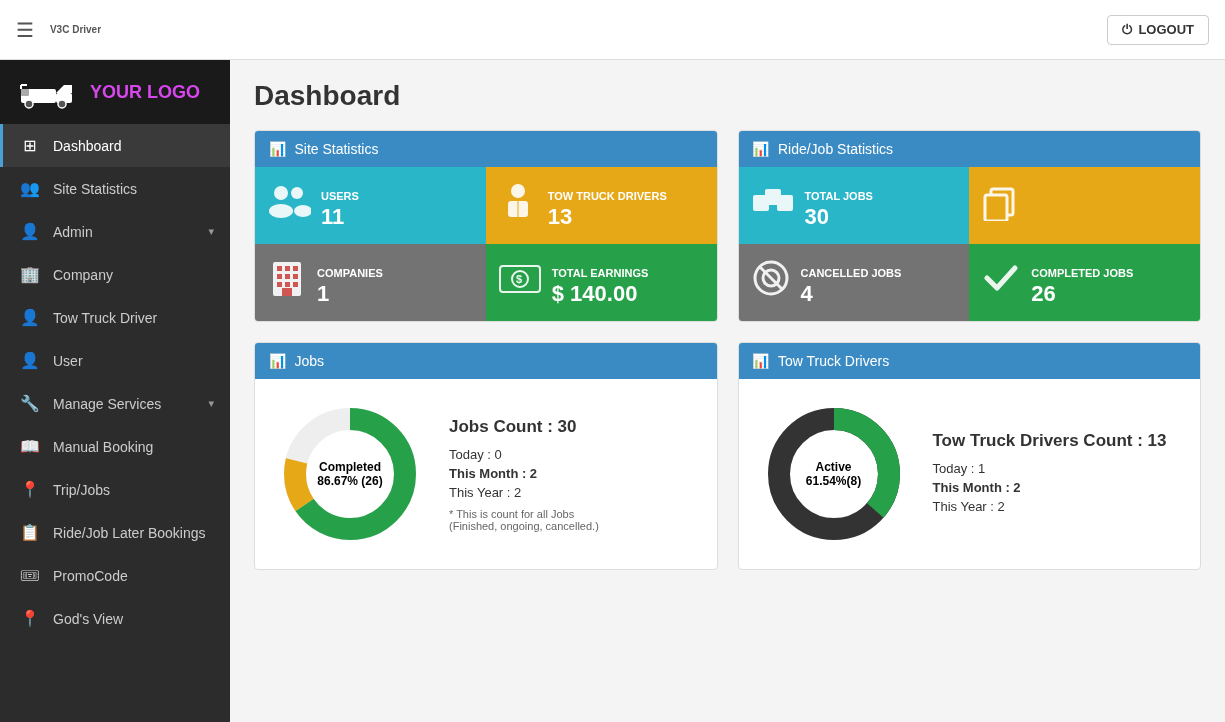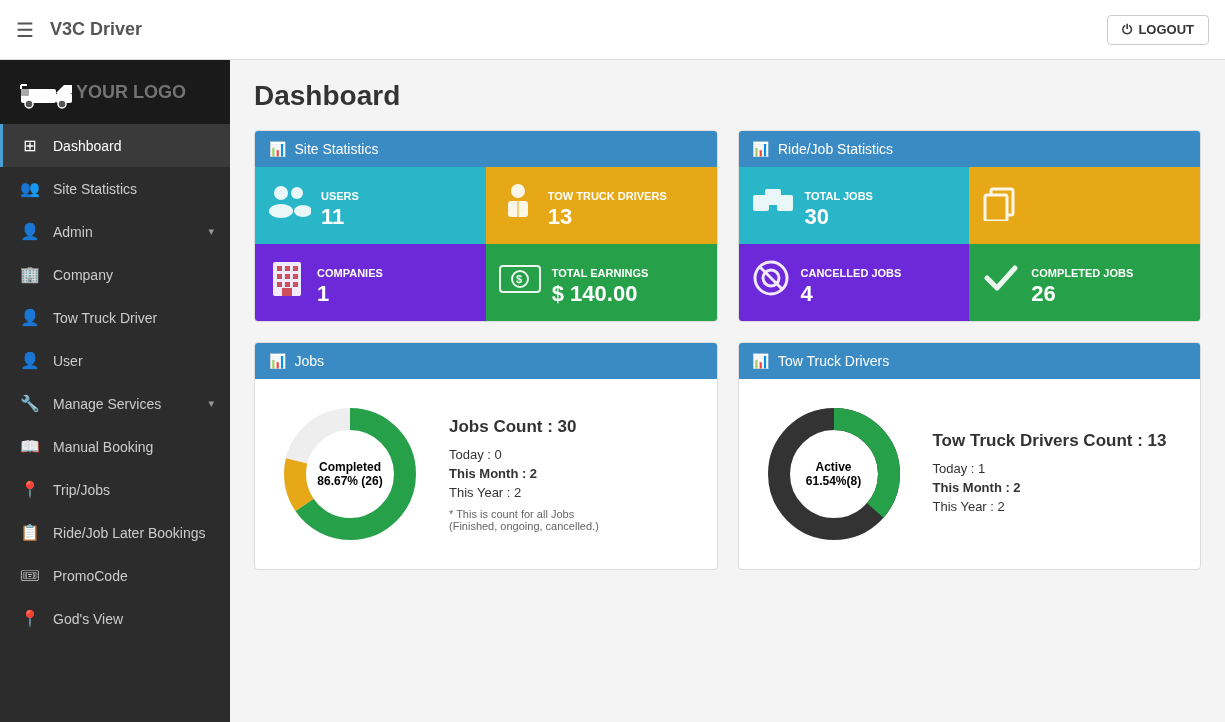--- a/index.html
+++ b/index.html
@@ -6,39 +6,39 @@
     body { font-family: Arial, sans-serif; background: #f4f4f4; display: flex; flex-direction: column; height: 722px; overflow: hidden; }
 
     
     .top-nav {
       display: flex; align-items: center; justify-content: space-between;
       background: #fff; height: 60px; padding: 0 16px;
       border-bottom: 1px solid #ddd; flex-shrink: 0;
     }
     .top-nav-left { display: flex; align-items: center; gap: 16px; }
     .hamburger { font-size: 20px; cursor: pointer; color: #555; }
-    .app-name { font-size: 18px; color: #555; font-weight: bold; }
+    .app-name { font-size: 10px; color: #555; font-weight: bold; }
     .logout-btn {
       border: 1px solid #ccc; border-radius: 4px; padding: 6px 14px;
       background: #fff; cursor: pointer; display: flex; align-items: center; gap: 6px;
       font-size: 13px; font-weight: bold; color: #333;
     }
 
     
     .layout { display: flex; flex: 1; overflow: hidden; }
 
     
     .sidebar {
       width: 230px; background: #2c2c2c; color: #ccc;
       display: flex; flex-direction: column; overflow-y: auto; flex-shrink: 0;
     }
     .sidebar-logo {
       background: #1a1a1a; padding: 12px 16px;
-      display: flex; align-items: center; gap: 0;
-      color: #737373; font-size: 18px; font-weight: bold; flex-shrink: 0;
+      display: flex; align-items: center; gap: 14px;
+      color: #d946ef; font-size: 18px; font-weight: bold; flex-shrink: 0;
     }
     .sidebar-logo-icon {
       width: 60px; height: 40px; background: #1a1a1a;
       display: flex; align-items: center; justify-content: center;
     }
     .sidebar-logo-icon svg { width: 55px; height: 35px; }
     .sidebar-item {
       display: flex; align-items: center; gap: 12px;
       padding: 12px 16px; cursor: pointer; color: #ccc; font-size: 14px;
       border-left: 3px solid transparent;
@@ -61,21 +61,21 @@
       background: #3a8bc4; color: #fff; padding: 10px 14px;
       font-size: 14px; display: flex; align-items: center; gap: 8px;
     }
     .stat-panel-grid { display: grid; grid-template-columns: 1fr 1fr; }
     .stat-card {
       display: flex; align-items: center; gap: 10px; padding: 14px 12px;
       color: #fff;
     }
     .stat-card.cyan { background: #29b6c8; }
     .stat-card.orange { background: #e6a817; }
-    .stat-card.red { background: #6d28d9; }
+    .stat-card.red { background: #737373; }
     .stat-card.green { background: #27a04a; }
     .stat-card-icon { font-size: 36px; opacity: 0.9; }
     .stat-card-info {}
     .stat-card-label { font-size: 11px; font-weight: bold; text-transform: uppercase; line-height: 1.3; margin-top: 8px; }
     .stat-card-value { font-size: 22px; font-weight: bold; }
 
     
     .chart-panels-row { display: flex; gap: 20px; }
     .chart-panel { flex: 1; background: #fff; border-radius: 4px; border: 1px solid #ddd; overflow: hidden; }
     .chart-panel-header {

